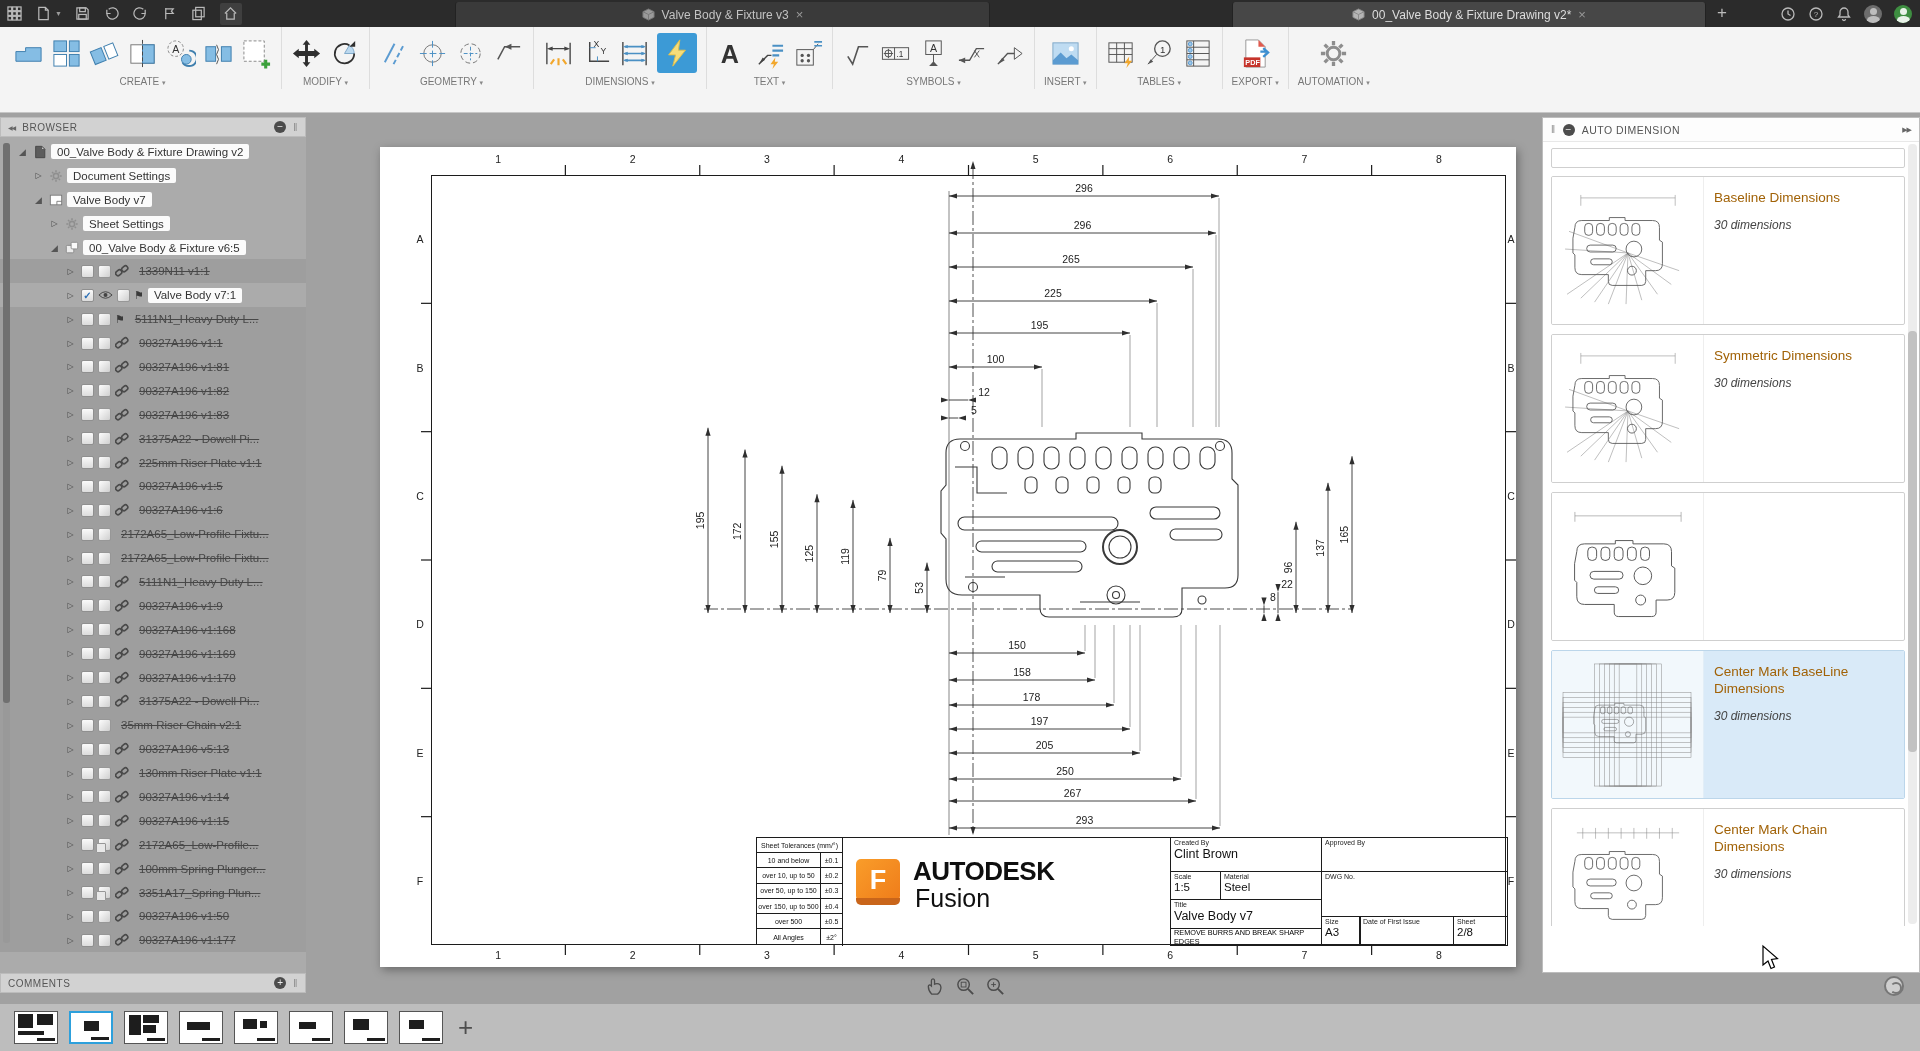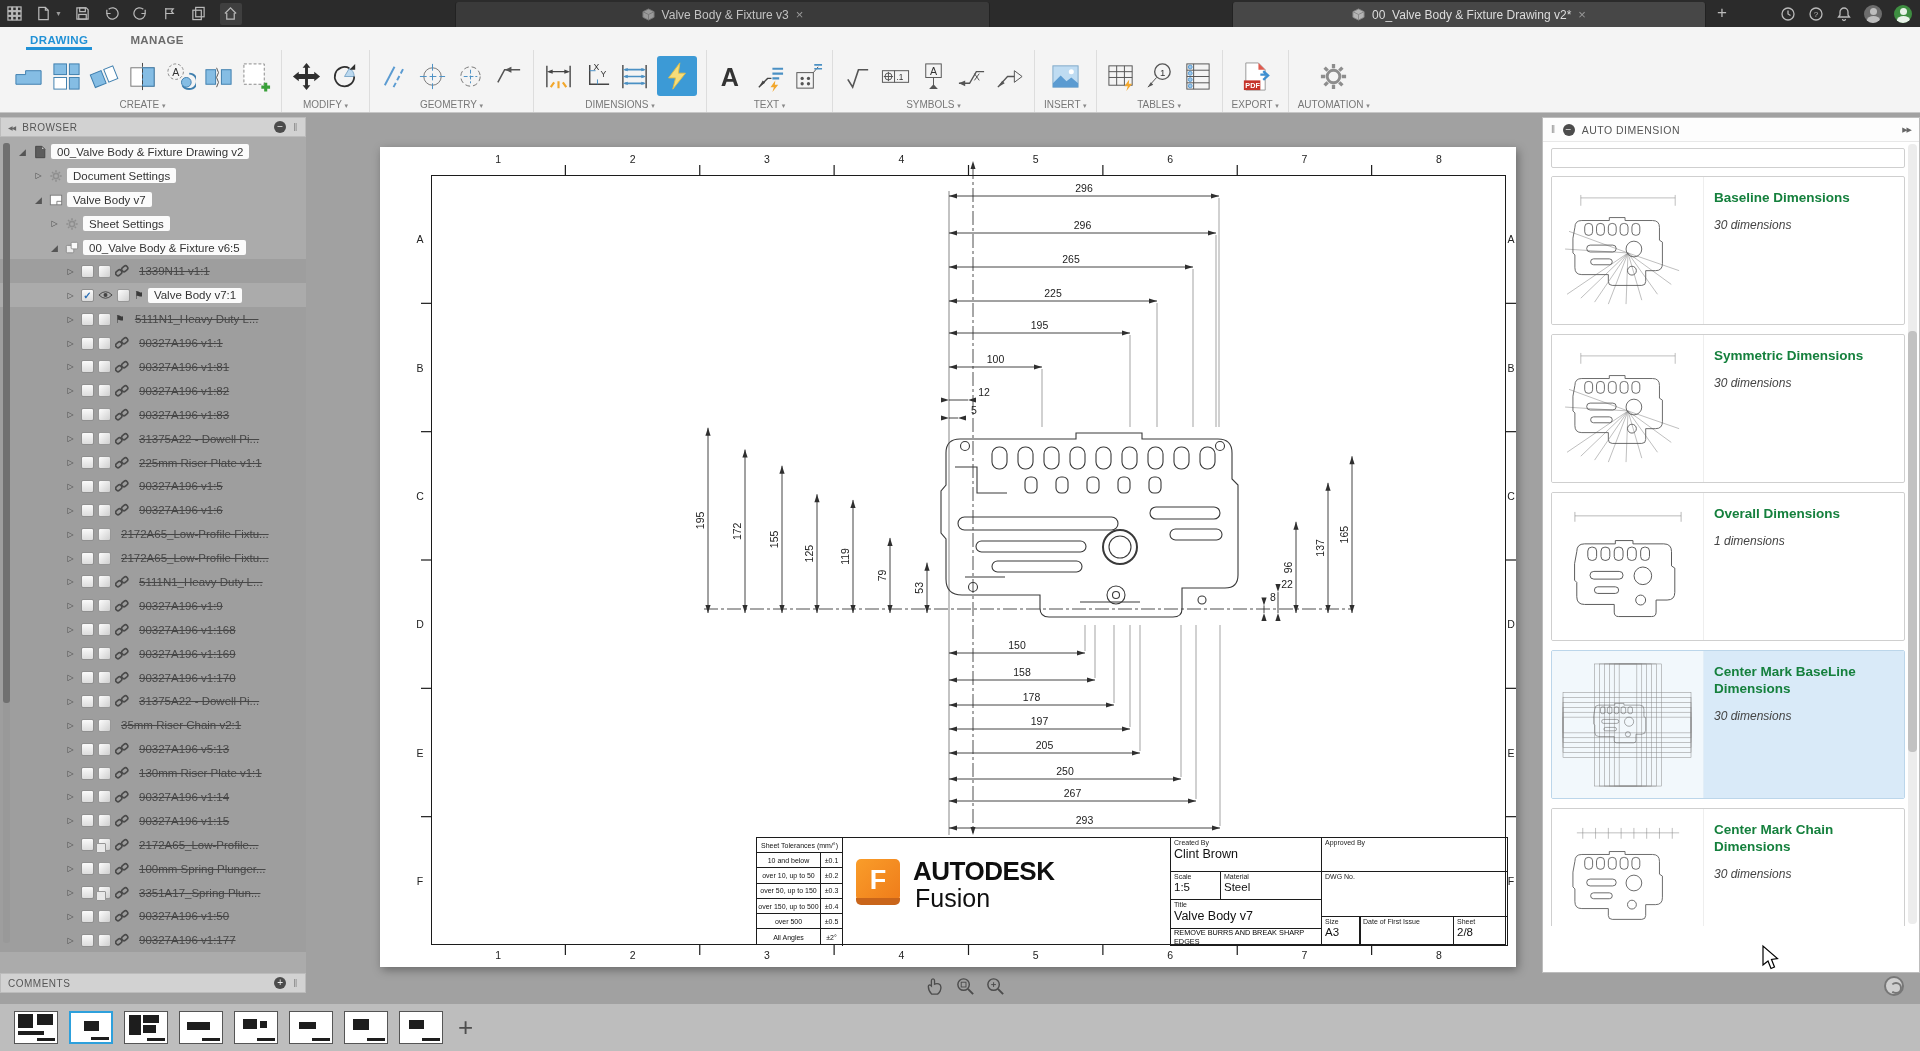--- a/index.html
+++ b/index.html
@@ -91,21 +91,21 @@
   #navbadge::after{content:"";position:absolute;left:4px;top:4px;width:8px;height:8px;border-radius:50%;border:2px solid #777;border-left-color:transparent}
   
   #rpanel{position:absolute;left:1542px;top:117px;width:378px;height:856px;background:#fff;border:1px solid #bdbdbd;z-index:35}
   #rp-hdr{height:24px;display:flex;align-items:center;gap:7px;padding:0 8px;font-size:10.5px;color:#555;letter-spacing:.5px;background:#fdfdfd;border-bottom:1px solid #e8e8e8}
   .rp-exp{margin-left:auto;font-size:7px;color:#666;letter-spacing:-1px}
   #cards{position:absolute;left:0;top:24px;right:14px;bottom:46px;overflow:hidden;padding:6px 0 0 8px}
   .card{border:1px solid #cfcfcf;background:#fff;border-radius:2px;display:flex;margin-bottom:9px;height:149px;overflow:hidden}
   .card.partial{height:20px;margin-bottom:8px}
   .card .thumb{width:152px;background:#fff;display:flex;align-items:center;justify-content:center;border-right:1px solid #eee}
   .card .ctext{flex:1;padding:13px 10px}
-  .card .ct{font-size:13.5px;font-weight:bold;color:#15803d;line-height:1.25}
+  .card .ct{font-size:13.5px;font-weight:normal;color:#a16207;line-height:1.25}
   .card .cc{font-size:12px;font-style:italic;color:#444;margin-top:11px}
   .card.sel{border-color:#bcd6ea}
   .card.sel .thumb{background:#f2f8fc;border-right-color:#e2eef7}
   .card.sel .ctext{background:#d9eaf8}
   #rp-footer{position:absolute;left:0;bottom:0;right:0;height:46px;background:#fdfdfd;display:flex;align-items:center;justify-content:flex-end;gap:9px;padding-right:22px}
   .btn{min-width:58px;height:23px;border:1px solid #ababab;border-radius:2px;background:linear-gradient(#fefefe,#e9e9e9);font-size:12px;color:#555;display:flex;align-items:center;justify-content:center}
   .btn.disabled{color:#a5a5a5}
   .panel-scroll{position:absolute;right:2px;top:26px;bottom:48px;width:9px;background:#ececec;border-radius:4px}
   .panel-scroll i{position:absolute;left:0;top:24%;width:9px;height:54%;background:#c2c2c2;border-radius:4px;display:block}
   
@@ -220,24 +220,20 @@
           <path d="M8 2 a4 4 0 0 1 4 4 v3 l1.5 2 h-11 L4 9 V6 a4 4 0 0 1 4-4 z"></path>
           <path d="M6.5 13 a1.5 1.5 0 0 0 3 0"></path>
         </svg>
       </span>
     <span class="avatar"></span>
     <span class="avatar green"></span>
   </div>
 </div>
 
 <div id="ribbon">
-  <div class="r-tabs">
-    <span class="r-tab active">DRAWING</span>
-    <span class="r-tab">MANAGE</span>
-  </div>
   <div class="r-groups">
     <div class="r-group">
       <div class="r-icons">
         <svg viewBox="0 0 32 32">
             <path d="M3 24 V14 h10 v-4 h16 v14 z" fill="#85bde4" stroke="#3f7fae"></path>
           </svg>
         <svg viewBox="0 0 32 32">
             <g stroke="#3f7fae">
               <rect x="3" y="3" width="13" height="11" fill="#85bde4"></rect>
               <rect x="19" y="3" width="10" height="11" fill="#85bde4"></rect>
@@ -1280,24 +1276,20 @@
                 <rect x="24" y="12" width="8" height="12" rx="3.5"></rect>
                 <rect x="36" y="12" width="8" height="12" rx="3.5"></rect>
                 <rect x="48" y="12" width="8" height="12" rx="3.5"></rect>
                 <rect x="60" y="12" width="8" height="12" rx="3.5"></rect>
                 <rect x="14" y="34" width="30" height="7" rx="3.5"></rect>
                 <rect x="18" y="48" width="22" height="6" rx="3"></rect>
               </g>
             </g>
           </svg>
         </div>
-        <div class="ctext">
-          <div class="ct">Overall Dimensions</div>
-          <div class="cc">1 dimensions</div>
-        </div>
       </div>
       <div class="card sel">
         <div class="thumb">
           <svg width="142" height="128" viewBox="0 0 142 130">
             <g stroke="#8a8a8a" stroke-width="0.5" fill="none">
               <rect x="62" y="3" width="18" height="124"></rect>
               <rect x="57" y="3" width="28" height="124"></rect>
               <rect x="52" y="3" width="38" height="124"></rect>
               <rect x="47" y="3" width="48" height="124"></rect>
               <rect x="42" y="3" width="58" height="124"></rect>

